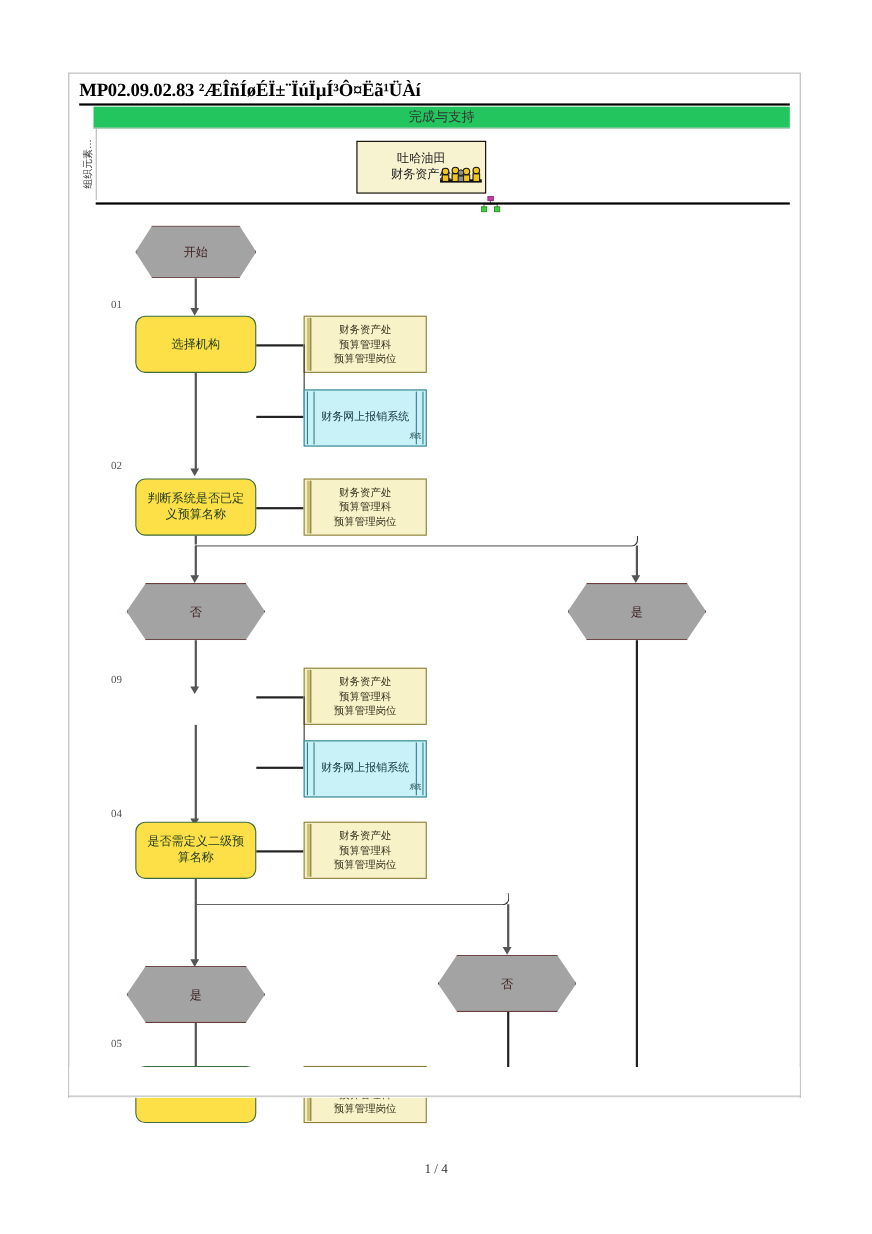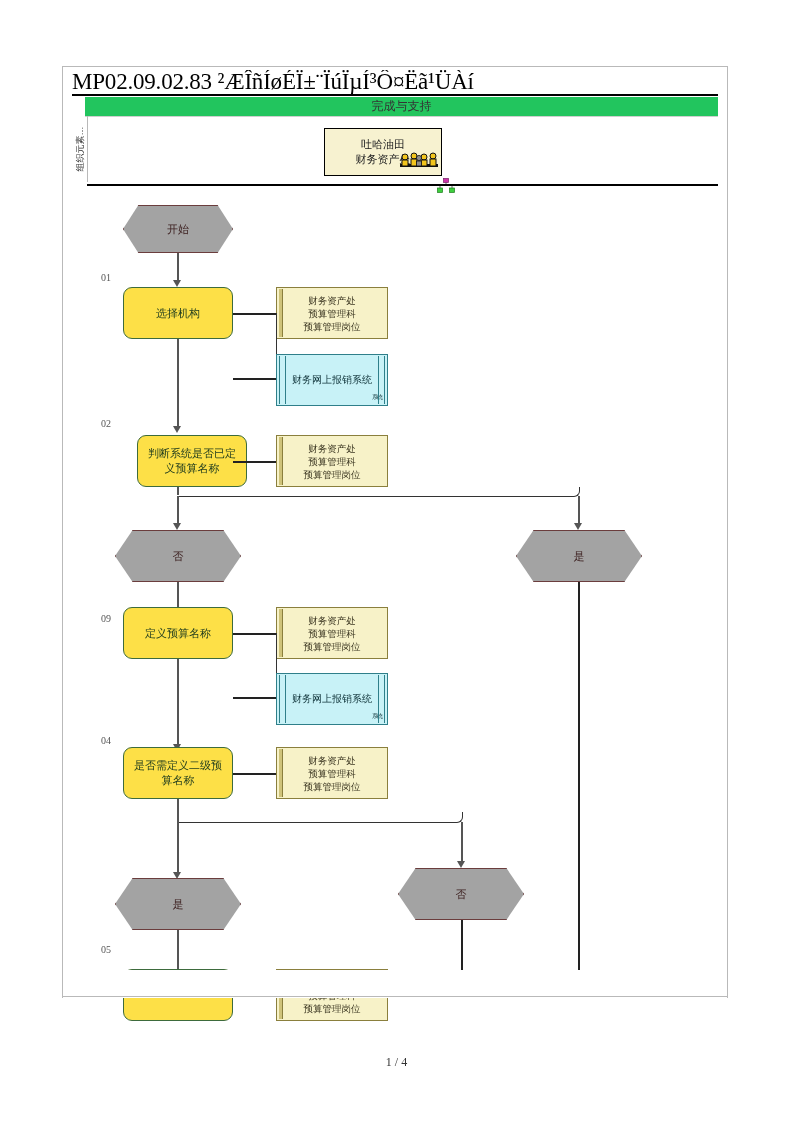--- a/index.html
+++ b/index.html
@@ -12,21 +12,21 @@
   
   #page-frame{
     position:absolute;left:62px;top:66px;width:666px;height:932px;
     border:1px solid #b9b9b9;background:#fff;box-sizing:border-box;
   }
 
   
   #doc-title{
     position:absolute;left:72px;top:70px;width:650px;height:24px;
     font-family:"Liberation Serif","DejaVu Serif",serif;
-    font-weight:normal;font-size:23px;line-height:24px;
+    font-weight:bold;font-size:17px;line-height:24px;
     letter-spacing:-0.2px;white-space:nowrap;overflow:hidden;
   }
   #title-rule{
     position:absolute;left:72px;top:94px;width:646px;height:2px;background:#000;
   }
 
   
   #lane-band{
     position:absolute;left:85px;top:97px;width:633px;height:19px;
     background:#22c55e;border-bottom:1px solid #cfcfcf;
@@ -237,21 +237,21 @@
   <div class="conn h dark" style="left:146px;top:192px;width:43px;"></div>
   <div class="sys" style="left:189px;top:168px;">
     <span>财务网上报销系统</span>
     <span class="sys-mark">系统</span>
   </div>
 
   <div class="conn v" style="left:90px;top:153px;height:89px;"></div>
   <div class="arrow" style="left:86px;top:240px;"></div>
 
   <div class="step-num" style="left:14px;top:232px;">02</div>
-  <div class="proc" style="left:36px;top:249px;margin-left:14px;">
+  <div class="proc" style="left:36px;top:249px;">
     <span>判断系统是否已定义预算名称</span>
   </div>
   <div class="conn h dark" style="left:146px;top:275px;width:43px;"></div>
   <div class="role" style="left:189px;top:249px;">
     <span>财务资产处</span>
     <span>预算管理科</span>
     <span>预算管理岗位</span>
   </div>
 
   <div class="conn v" style="left:90px;top:301px;height:8px;"></div>
@@ -268,23 +268,20 @@
   <div class="hexa wide" style="left:429px;top:344px;">
     <span>是</span>
   </div>
 
   <div class="conn v dark" style="left:491px;top:396px;height:414px;"></div>
 
   <div class="conn v" style="left:90px;top:396px;height:44px;"></div>
   <div class="arrow" style="left:86px;top:438px;"></div>
 
   <div class="step-num" style="left:14px;top:427px;">09</div>
-  <div class="proc" style="left:36px;top:421px;">
-    <span>定义预算名称</span>
-  </div>
   <div class="conn h dark" style="left:146px;top:447px;width:43px;"></div>
   <div class="role" style="left:189px;top:421px;">
     <span>财务资产处</span>
     <span>预算管理科</span>
     <span>预算管理岗位</span>
   </div>
   <div class="elbow" style="left:146px;top:447px;width:43px;height:64px;border-left:none;border-right:1.6px solid #333;border-bottom:none;"></div>
   <div class="conn h dark" style="left:146px;top:511px;width:43px;"></div>
   <div class="sys" style="left:189px;top:487px;">
     <span>财务网上报销系统</span>

